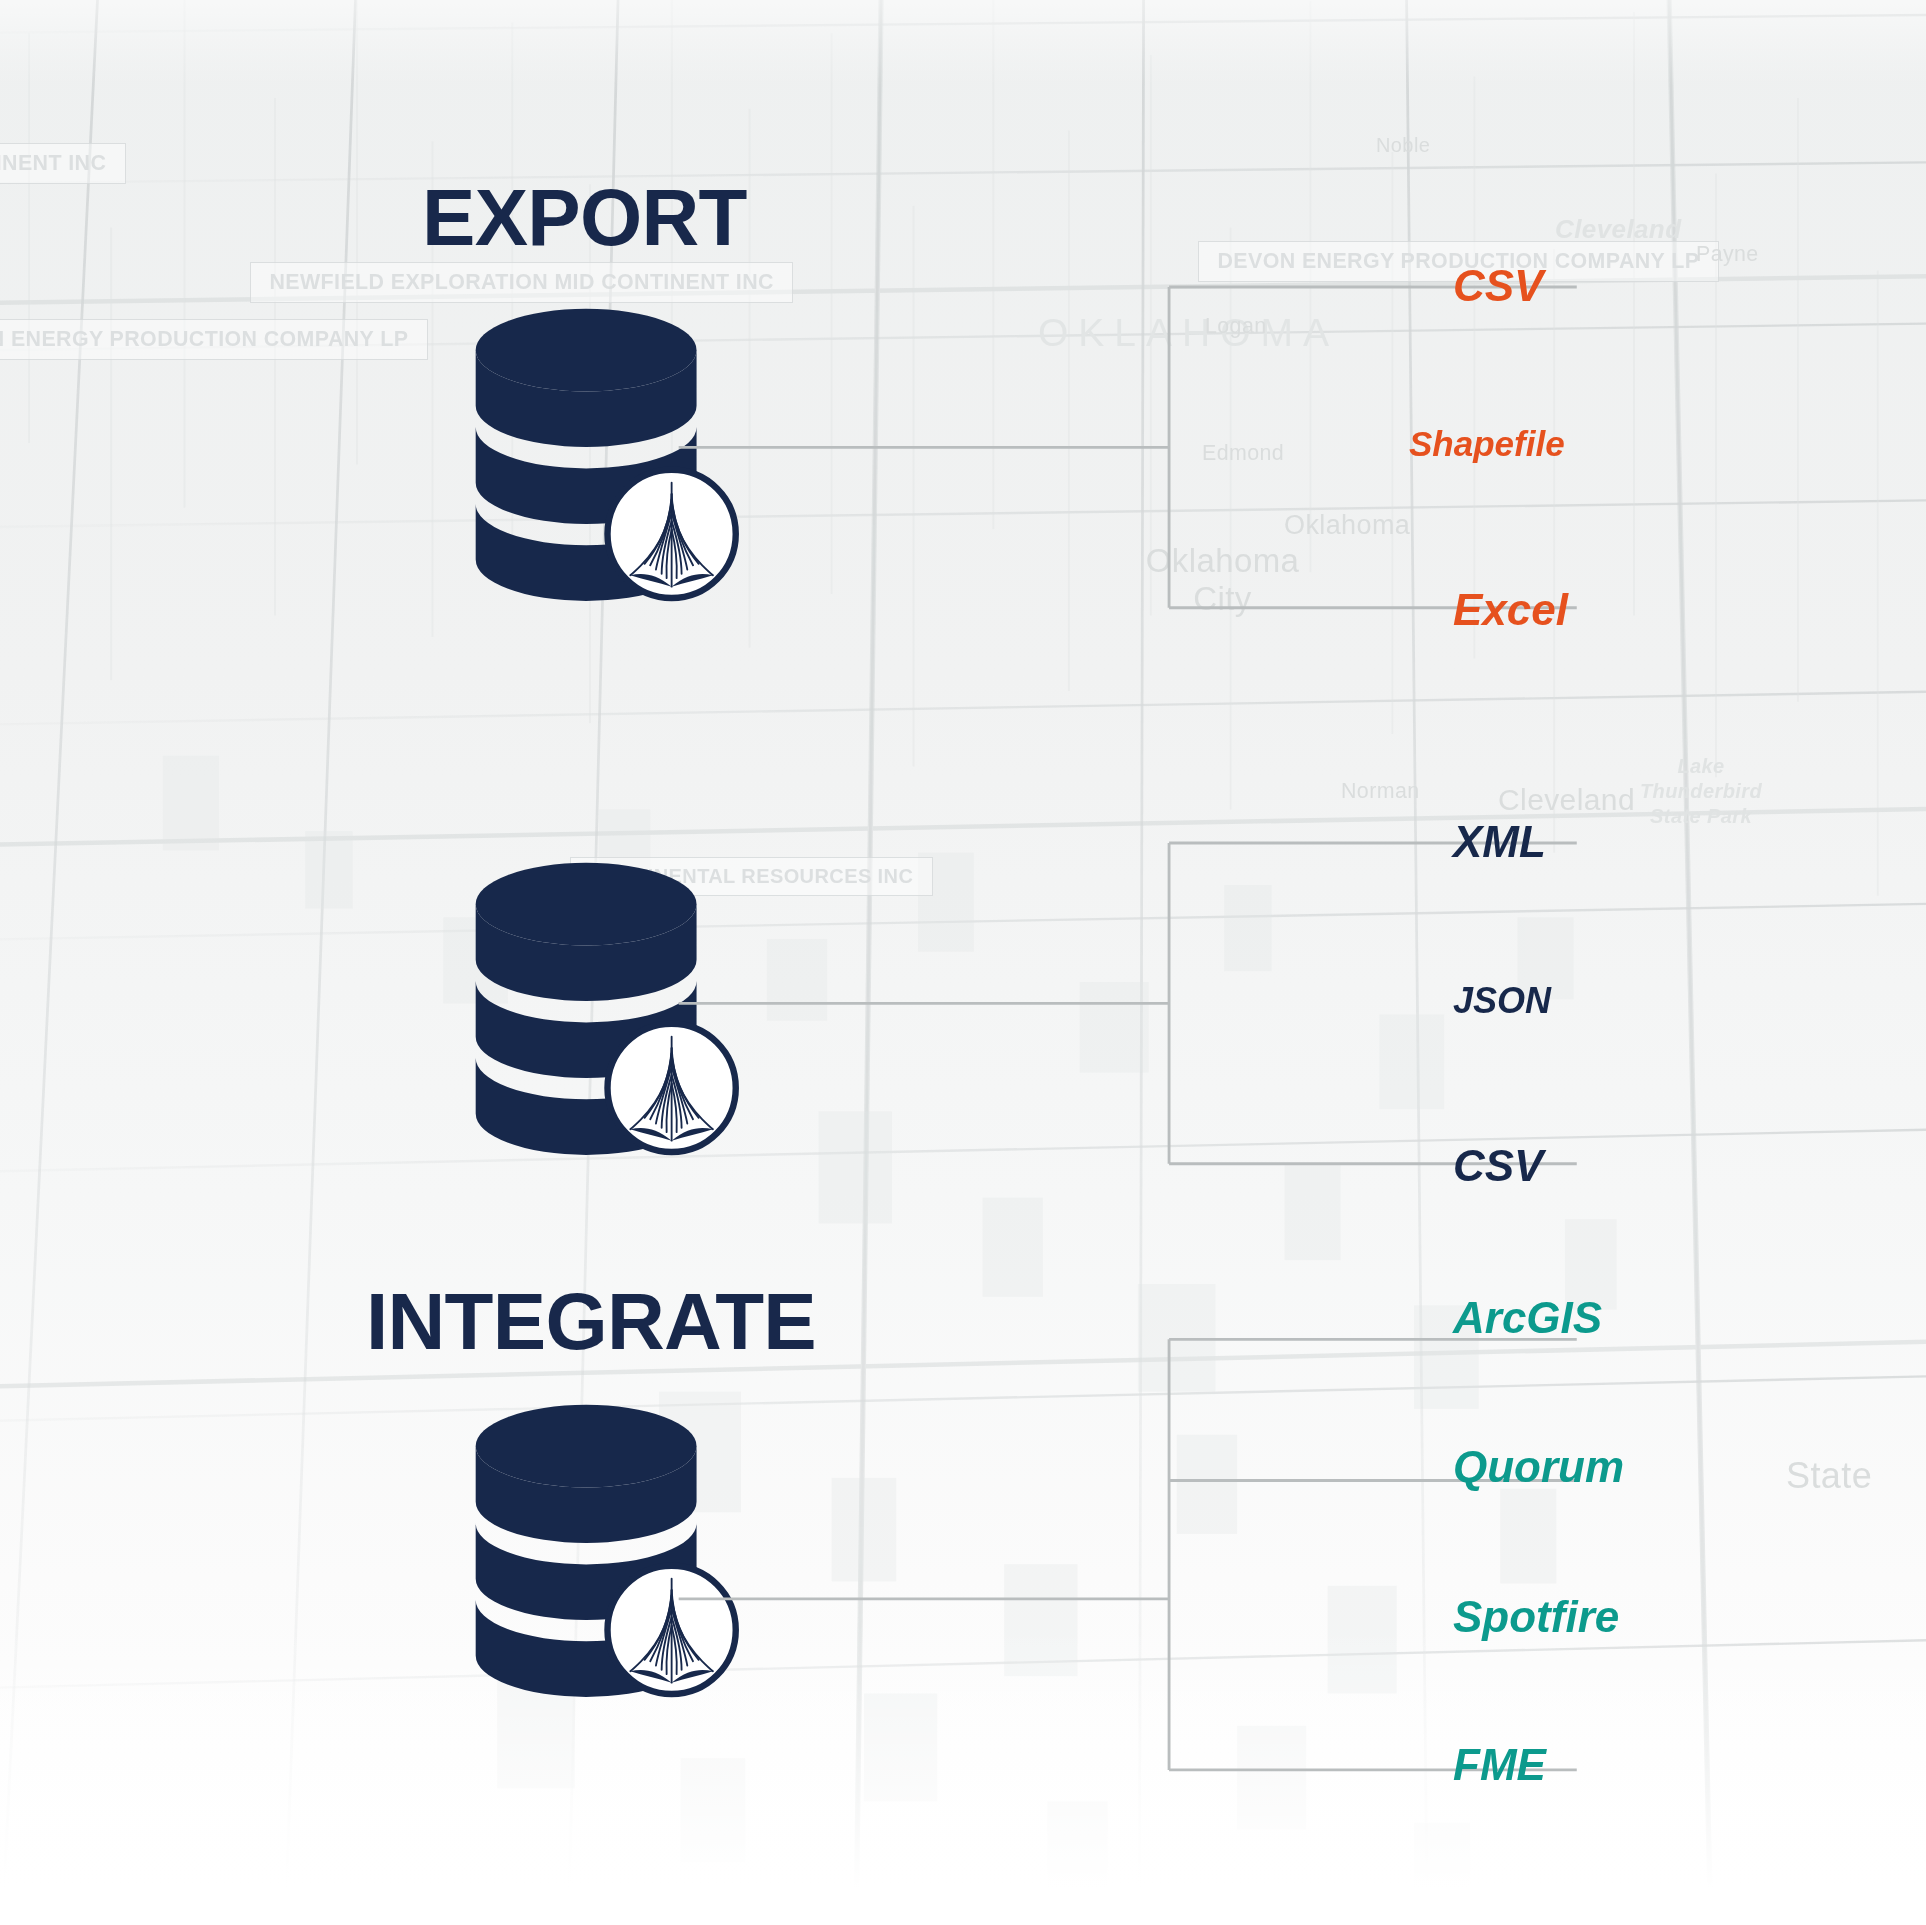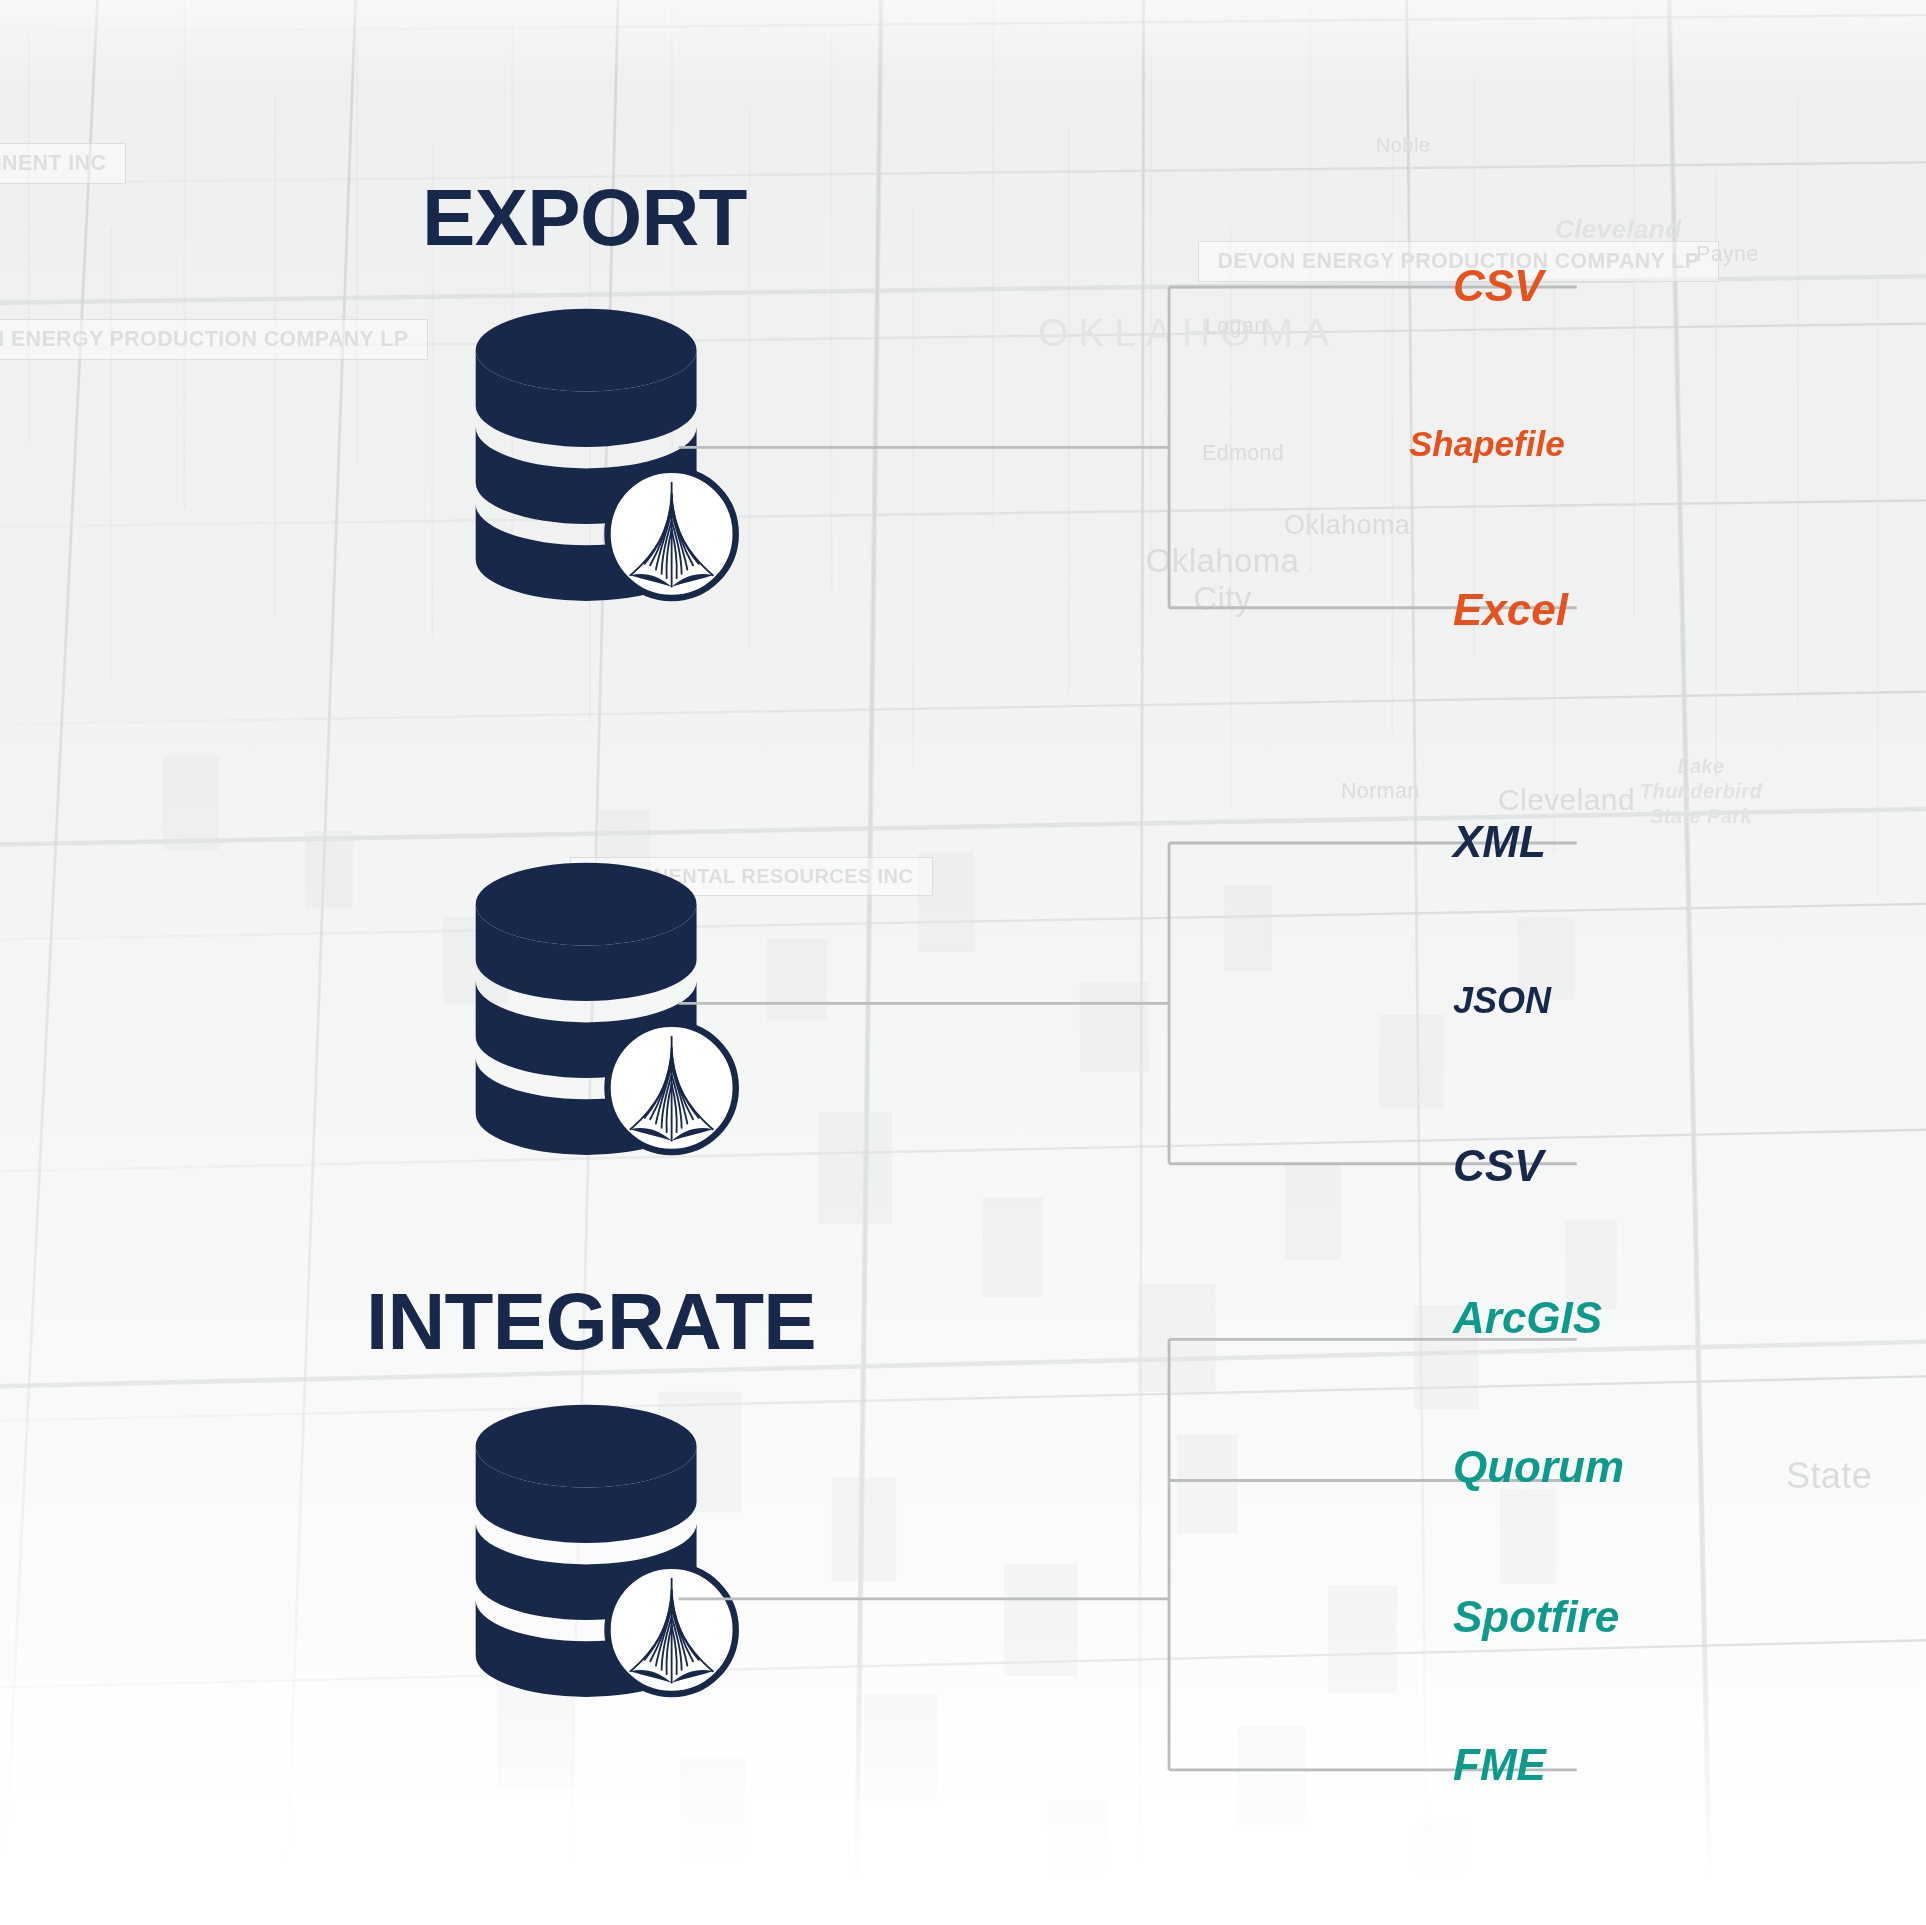--- a/index.html
+++ b/index.html
@@ -183,20 +183,21 @@
       <rect x="275" y="820" width="36" height="54"></rect>
         <rect x="360" y="860" width="30" height="48"></rect>
       <rect x="445" y="830" width="34" height="50"></rect>
         <rect x="530" y="880" width="28" height="44"></rect>
       <rect x="618" y="845" width="32" height="48"></rect>
         <rect x="700" y="890" width="26" height="42"></rect>
     </g>
   </svg>
 
   <div class="maplabel box" style="left:-86px;top:143px;font-size:21.4px;">CONTINENT INC</div>
+  <div class="maplabel box" style="left:250px;top:262px;font-size:21.4px;">NEWFIELD EXPLORATION MID CONTINENT INC</div>
   <div class="maplabel box" style="left:-93px;top:319px;font-size:21.4px;">DEVON ENERGY PRODUCTION COMPANY LP</div>
   <div class="maplabel box" style="left:1198px;top:241px;font-size:21.4px;">DEVON ENERGY PRODUCTION COMPANY LP</div>
   <div class="maplabel box" style="left:570px;top:857px;font-size:20px;">CONTINENTAL RESOURCES INC</div>
 
   <div class="maplabel state" style="left:1038px;top:311px;font-size:39px;">OKLAHOMA</div>
   <div class="maplabel placebold" style="left:1555px;top:214px;font-size:26px;">Cleveland</div>
   <div class="maplabel place" style="left:1696px;top:242px;font-size:21.4px;">Payne</div>
   <div class="maplabel place" style="left:1376px;top:134px;font-size:20px;">Noble</div>
   <div class="maplabel place" style="left:1205px;top:314px;font-size:21.4px;">Logan</div>
   <div class="maplabel place" style="left:1202px;top:441px;font-size:21.4px;">Edmond</div>

